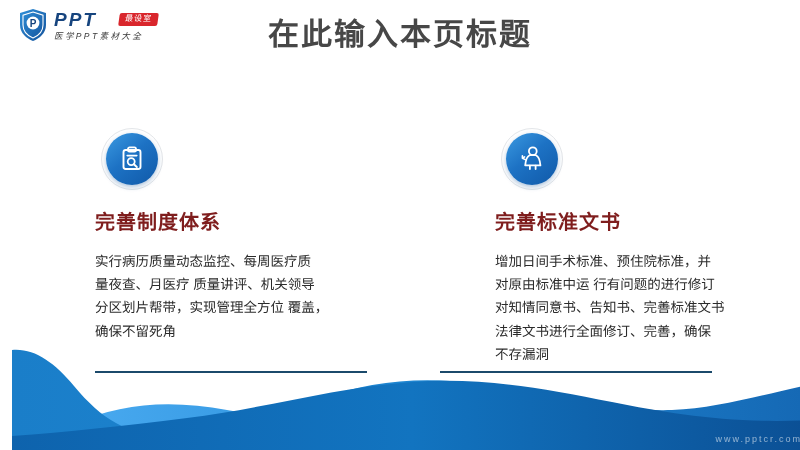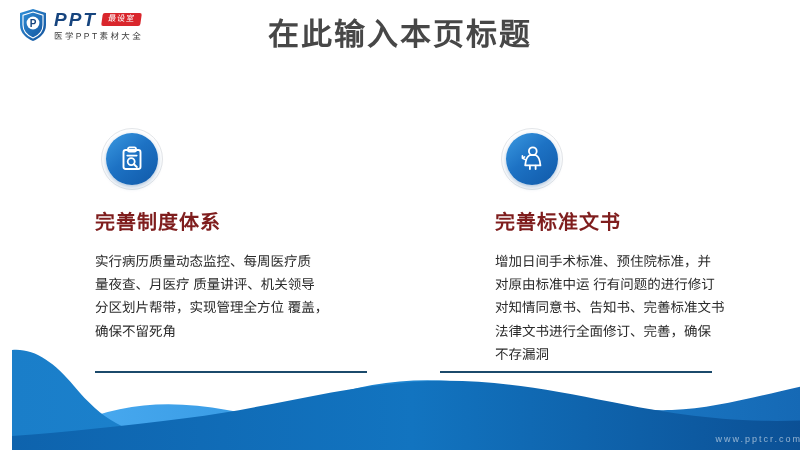--- a/index.html
+++ b/index.html
@@ -20,21 +20,21 @@
   
   .logo {
     position: absolute;
     left: 18px; top: 8px;
     display: flex;
     align-items: center;
     gap: 6px;
   }
   .logo-shield { width: 30px; height: 34px; display: block; }
   .logo-text { display: flex; flex-direction: column; justify-content: center; }
-  .logo-row1 { display: flex; align-items: center; gap: 5px; }
+  .logo-row1 { display: flex; align-items: center; gap: 22px; }
   .logo-ppt {
     font-size: 19px; font-weight: bold; font-style: italic;
     color: #16447e; letter-spacing: 2px; line-height: 1;
   }
   .logo-badge {
     background: #d9262c;
     color: #ffffff;
     font-size: 8px;
     padding: 2px 6px 3px 6px;
     border-radius: 2px;
@@ -43,20 +43,21 @@
     transform: skewX(-8deg);
     white-space: nowrap;
   }
   .logo-sub {
     font-size: 8.5px;
     color: #3a3a3a;
     letter-spacing: 2.4px;
     margin-top: 3px;
     line-height: 1;
     white-space: nowrap;
+    font-style: italic;
   }
 
   
   .page-title {
     position: absolute;
     top: 16px; left: 0; width: 800px;
     text-align: center;
     font-size: 31px;
     font-weight: bold;
     color: #474747;

